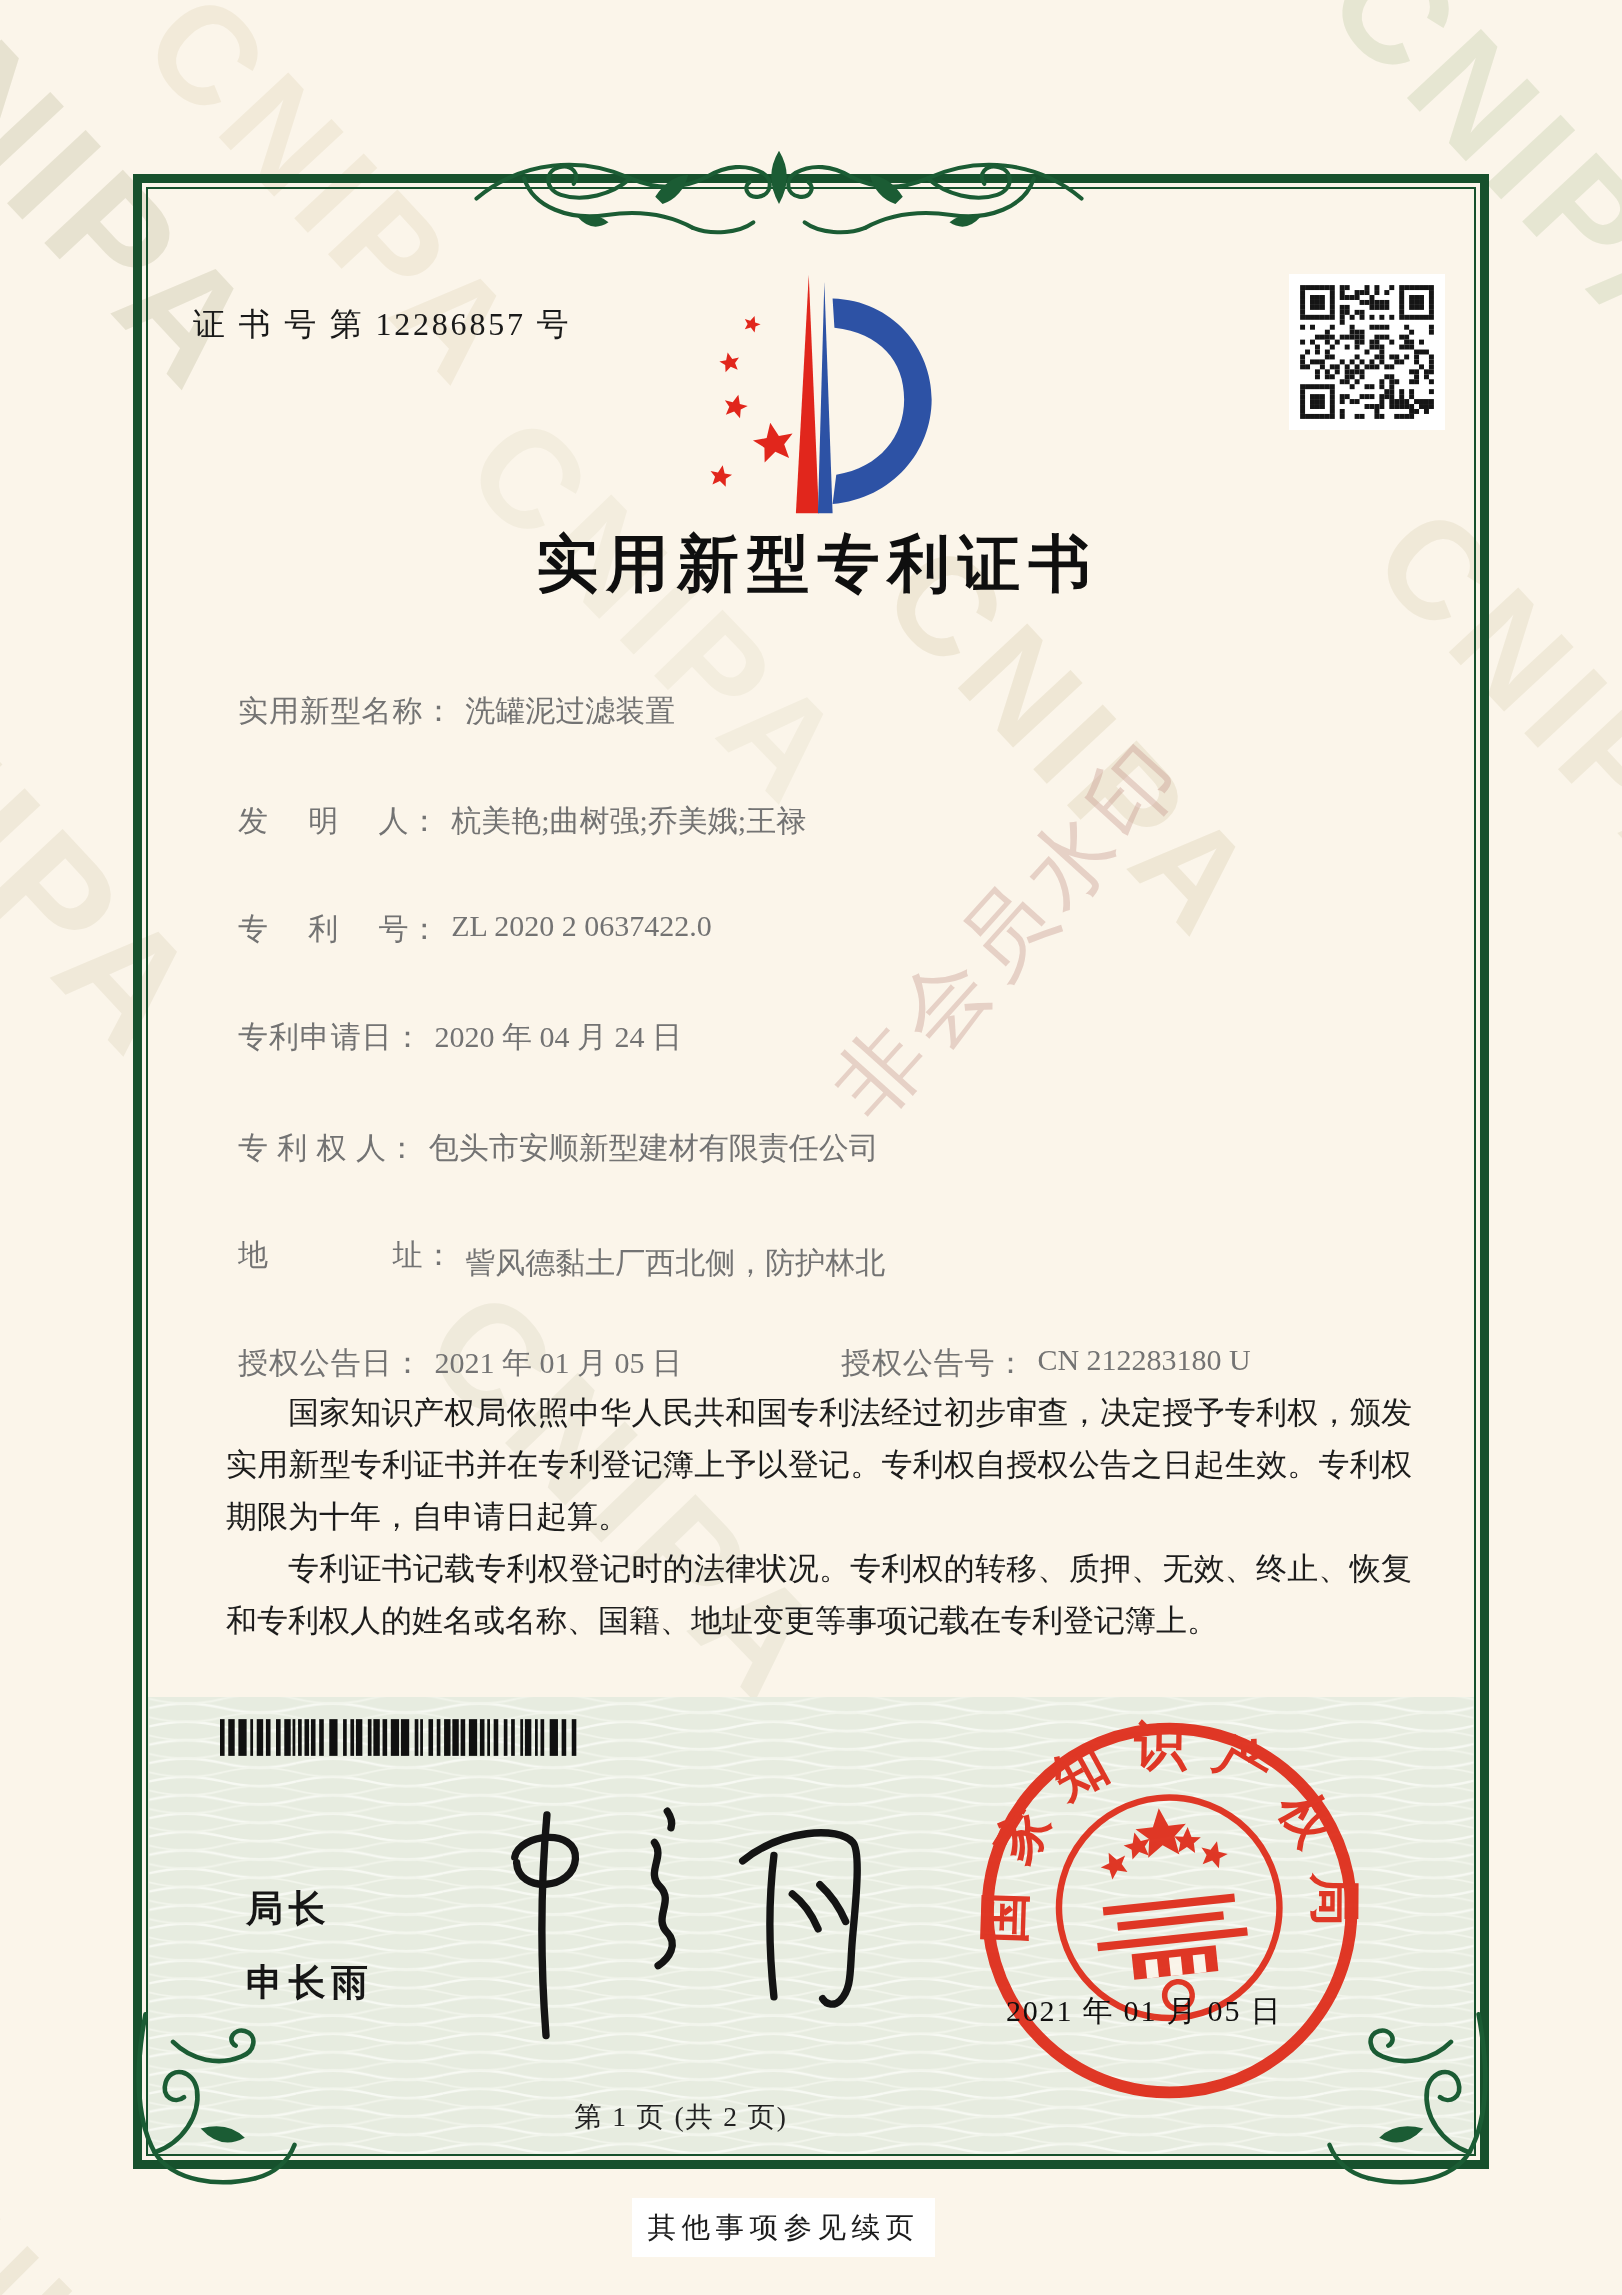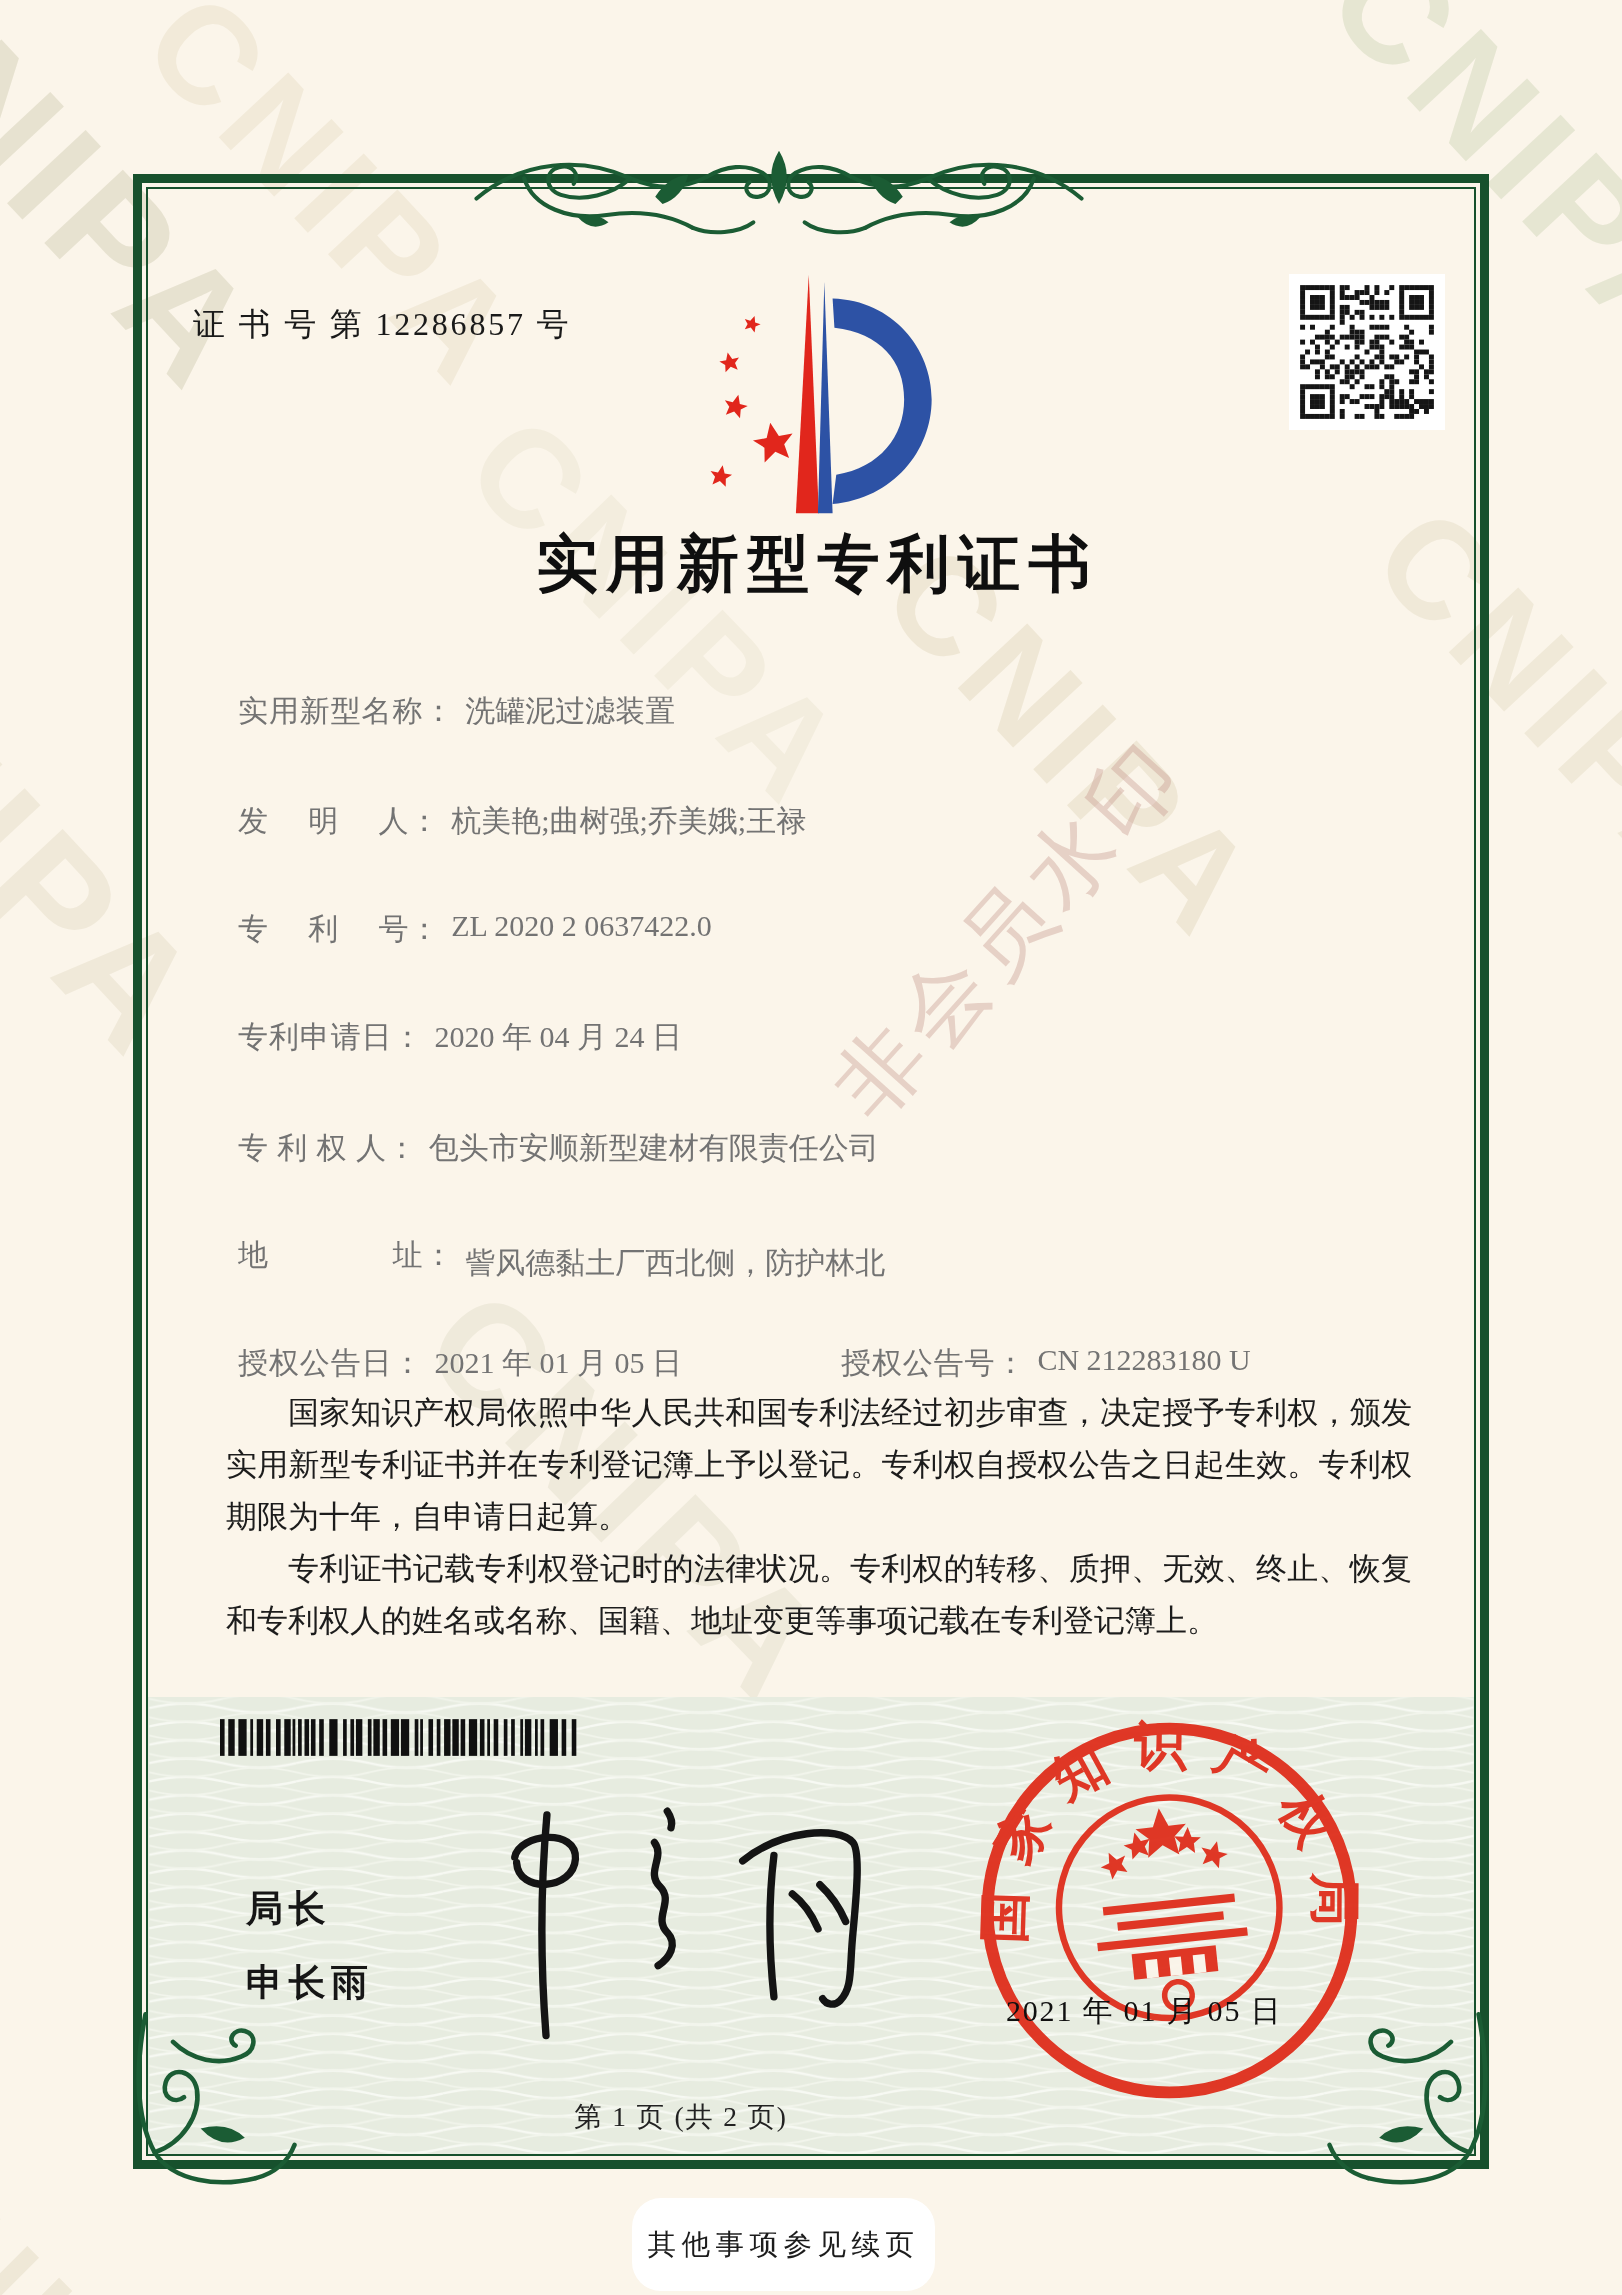--- a/index.html
+++ b/index.html
@@ -53,22 +53,22 @@
   .signer{position:absolute;left:246px;font-size:37px;font-weight:700;z-index:3;
           font-family:"Liberation Sans","DejaVu Sans",sans-serif;color:#161616;letter-spacing:5.5px;}
   .signature{left:478px;top:1802px;z-index:3;}
 
   .seal{left:972px;top:1713px;z-index:3;transform:rotate(-6deg);opacity:.95;}
   .seal-date{left:1006px;top:1991px;width:303px;font-size:30px;letter-spacing:1.8px;
              color:#101010;z-index:4;white-space:pre;}
 
   .page-info{left:0;top:2099px;width:1362px;text-align:center;font-size:27.5px;
              letter-spacing:1.8px;color:#222;z-index:2;}
-  .cont-box{left:632px;top:2198px;width:303px;height:93px;background:#ffffff;z-index:2;
-            display:flex;align-items:center;justify-content:center;border-radius:29px;}
+  .cont-box{left:632px;top:2198px;width:303px;height:59px;background:#ffffff;z-index:2;
+            display:flex;align-items:center;justify-content:center;}
   .cont-box span{font-size:28.5px;letter-spacing:5.5px;color:#1c1c1c;}
 
   .qr-box{left:1289px;top:274px;width:156px;height:156px;background:#fff;z-index:2;}
 </style>
 </head>
 <body>
 
 <div class="page">
 
   <span class="wm wm1">CNIPA</span>

